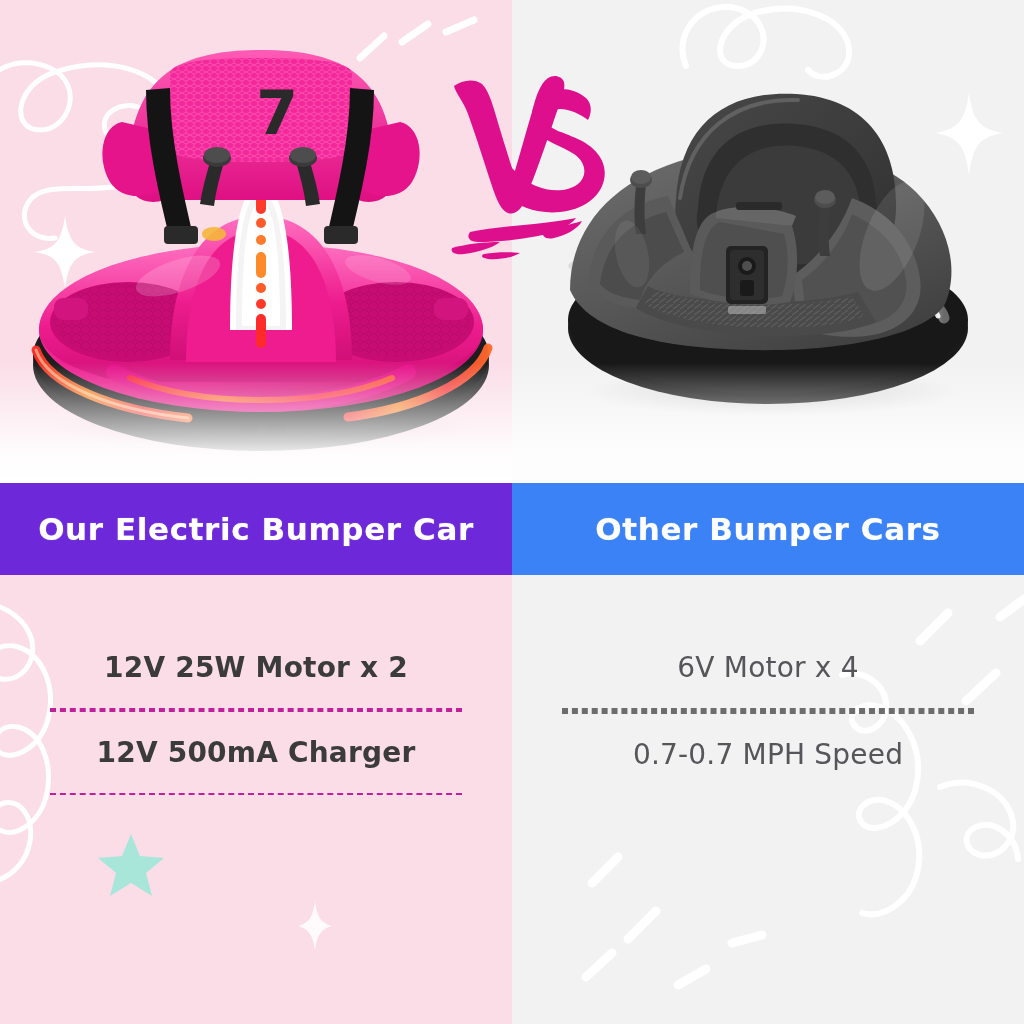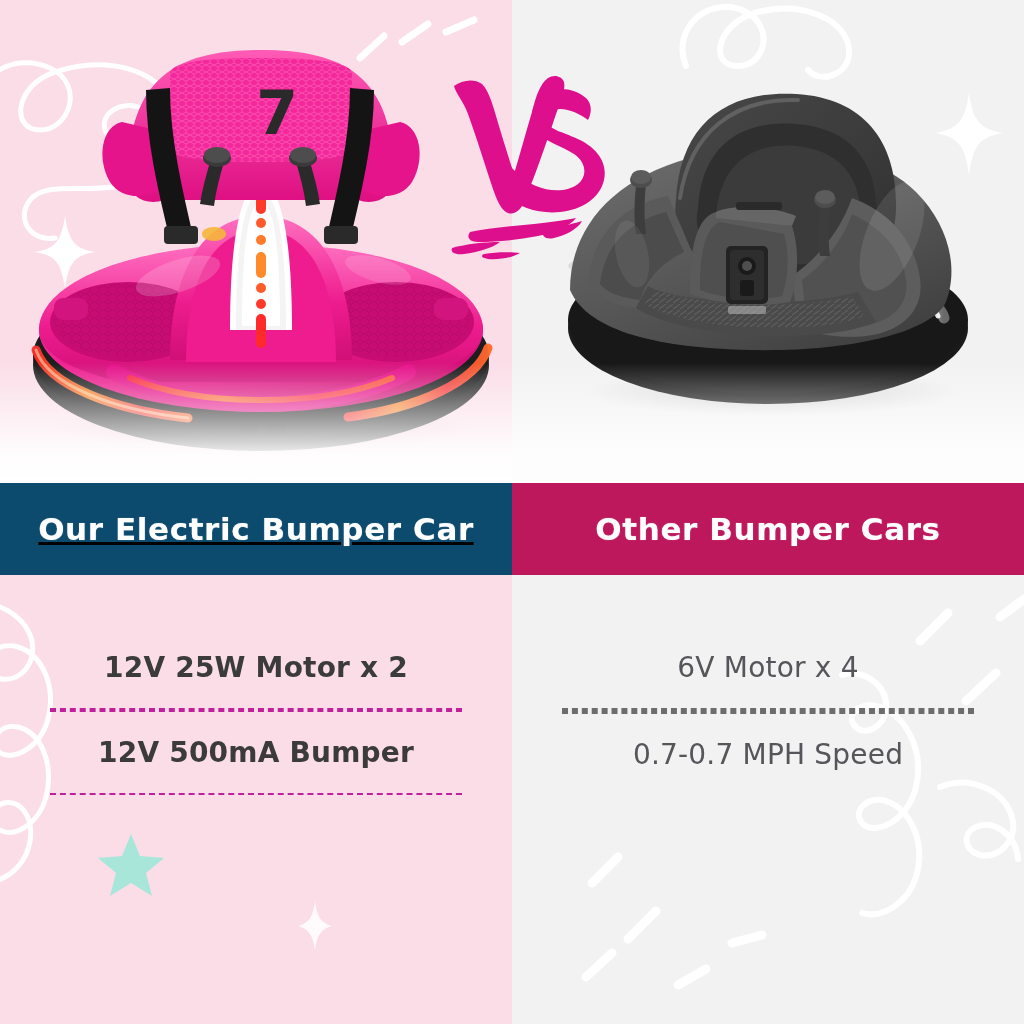--- a/index.html
+++ b/index.html
@@ -30,22 +30,22 @@
   
   .car-pink { position:absolute; left:18px; top:30px; width:480px; height:430px; }
   .car-grey { position:absolute; left:28px; top:40px; width:450px; height:400px; }
 
   
   .vs-wrap { position:absolute; left:440px; top:62px; width:180px; height:200px; z-index:9; }
 
   
   .banners { position:absolute; top:483px; left:0; width:1024px; height:92px; display:flex; }
   .banner { width:512px; height:92px; display:flex; align-items:center; justify-content:center; }
-  .banner-left  { background:#0c4a6e;text-decoration:underline; }
-  .banner-right { background:#be185d; }
+  .banner-left  { background:#6d28d9; }
+  .banner-right { background:#3b82f6; }
   .banner-text {
     color:#ffffff;
     font-size:31px;
     font-weight:900;
     letter-spacing:.6px;
     font-family:"DejaVu Sans", sans-serif;
     white-space:nowrap;
     text-shadow:0 0 1px rgba(255,255,255,.5);
   }
 
@@ -393,21 +393,21 @@
 
       <div class="spec-inner">
         <div class="spec-row">
           <span class="spec-text">12V 25W Motor x 2</span>
         </div>
         <div class="divider"></div>
 
         <div class="divider"></div>
 
         <div class="spec-row">
-          <span class="spec-text">12V 500mA Bumper</span>
+          <span class="spec-text">12V 500mA Charger</span>
         </div>
         <div class="divider"></div>
 
       </div>
     </div>
 
     <div class="spec-col spec-right">
 
       <svg class="doodle" style="left:300px; top:92px;" width="240" height="290" viewBox="0 0 240 290">
         <path d="M30,8 C52,2 76,18 74,42 C72,62 50,70 42,58 C34,46 50,34 68,40

